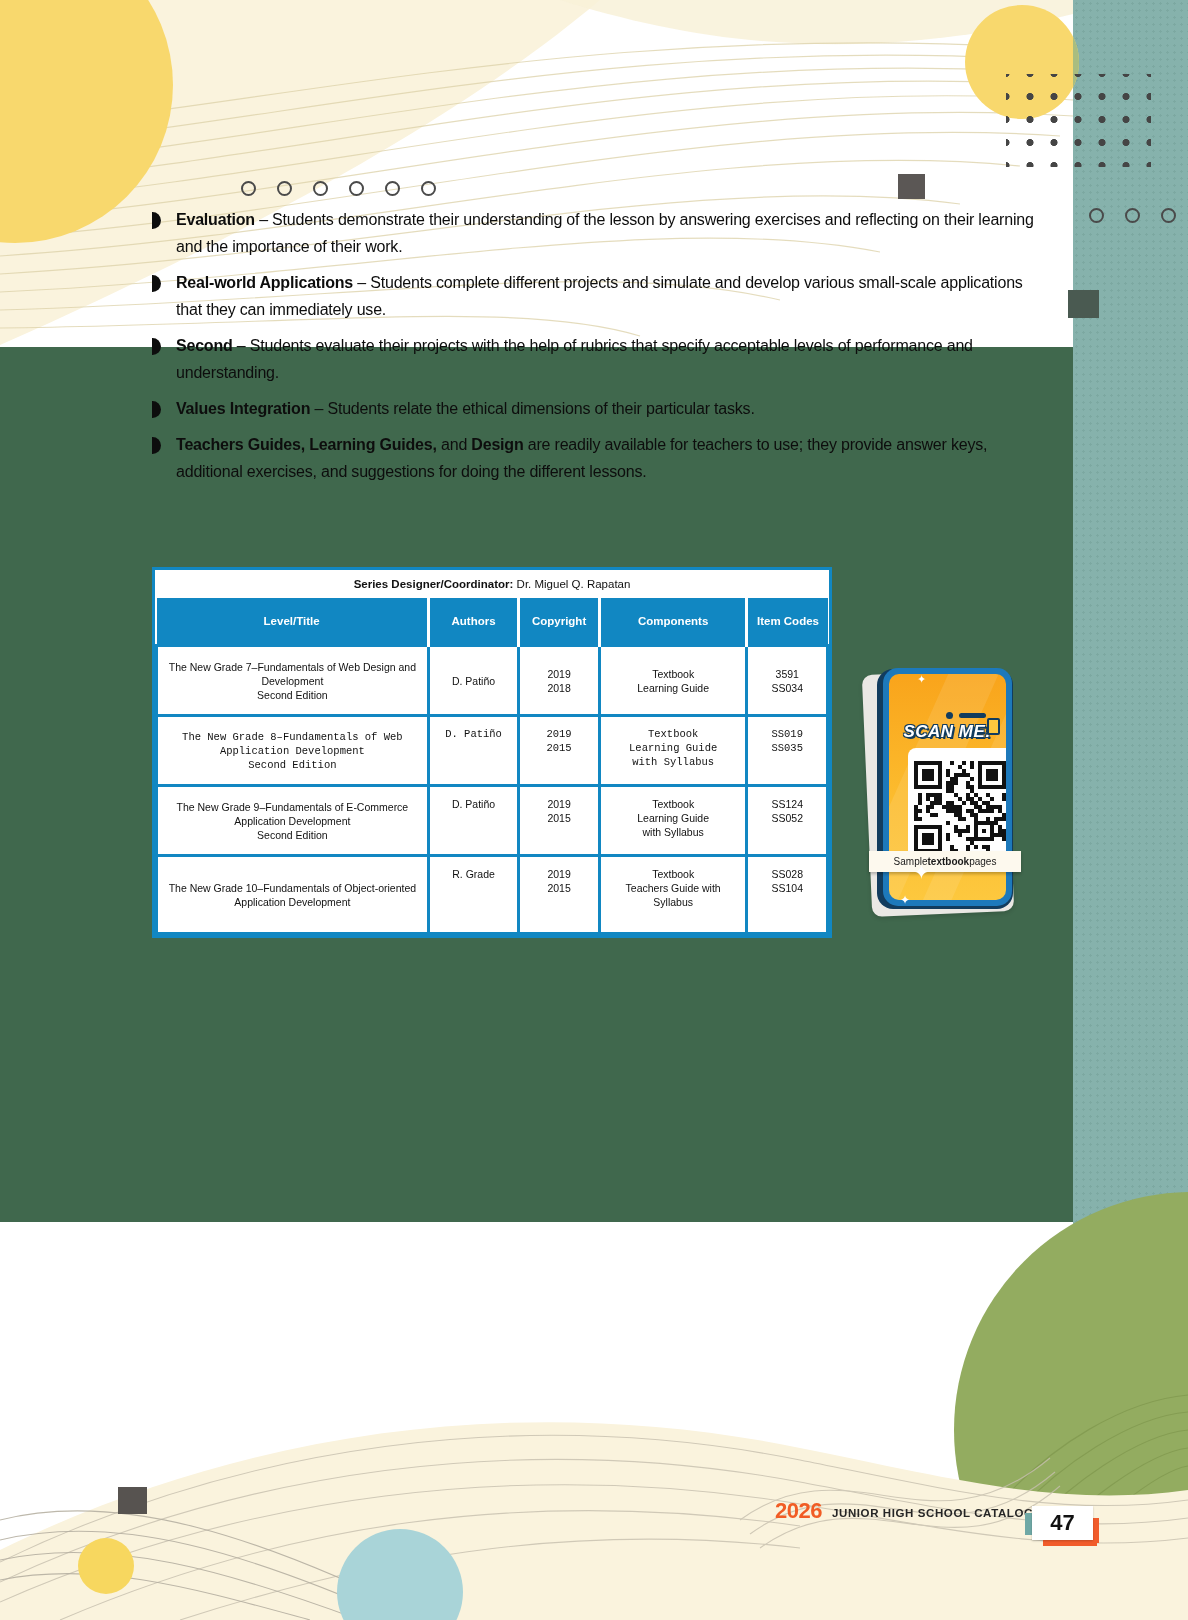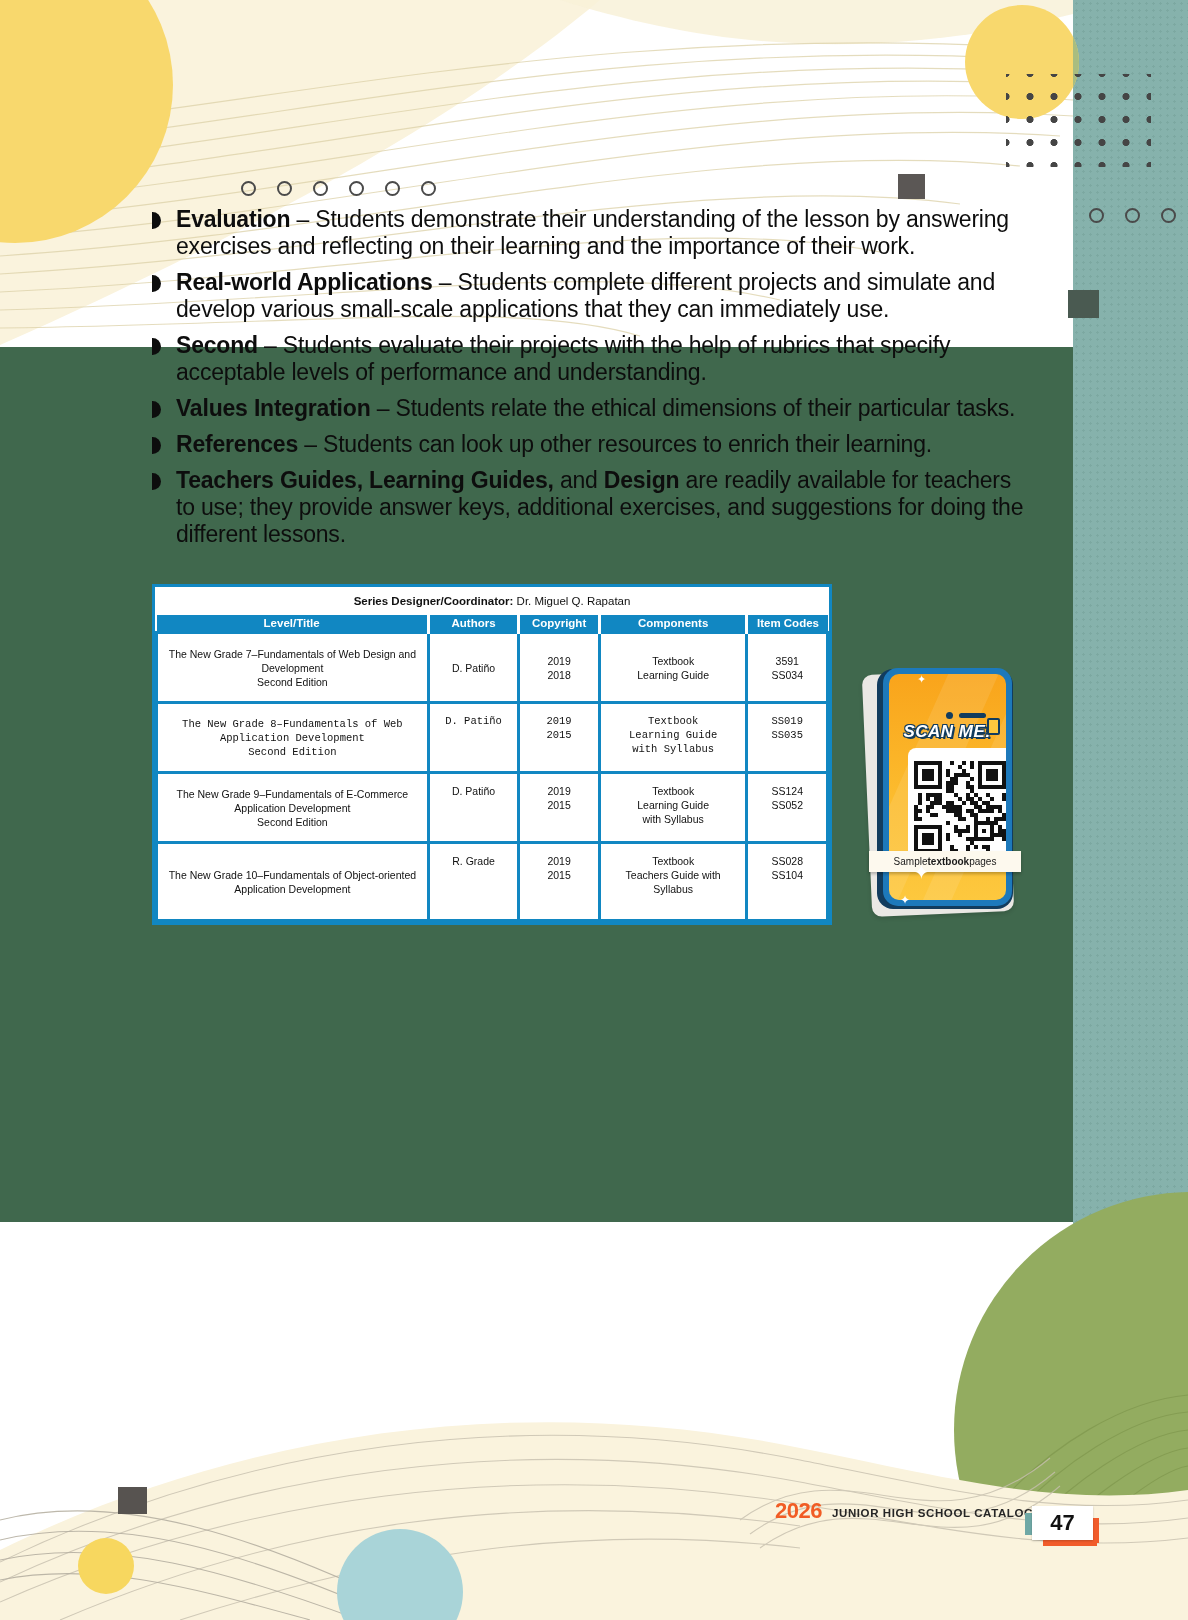--- a/index.html
+++ b/index.html
@@ -26,32 +26,32 @@
     background-image:radial-gradient(circle,#454545 3.2px,transparent 3.9px);
     background-size:24px 23px;background-position:12px 11px;}
   .circle-row{position:absolute;display:flex;z-index:4;}
   .circle-row span{display:block;width:11px;height:11px;border:2.5px solid #4a4a4a;border-radius:50%;}
   .circles-left{left:241px;top:181px;gap:21px;}
   .circles-right{left:1089px;top:208px;gap:21px;}
 
   
   .bullets{position:absolute;left:152px;top:206px;width:882px;z-index:5;color:#0d0d0d;}
   .bullet-item{position:relative;padding-left:24px;margin-bottom:9px;
-    font-size:23px;line-height:27px;letter-spacing:-0.2px;}
+    font-size:16px;line-height:27px;letter-spacing:-0.2px;}
   .bullet-item b{letter-spacing:-0.2px;}
   .bullet-glyph{position:absolute;left:0;top:6px;width:9px;height:17px;background:#0d0d0d;
     border-radius:0 9px 9px 0 / 0 9px 9px 0;}
 
   
-  .table-wrap{position:absolute;left:152px;top:584px;width:680px;z-index:5;
+  .table-wrap{position:absolute;left:152px;top:567px;width:680px;z-index:5;
     border:3px solid #1187c2;background:#ffffff;box-sizing:border-box;}
   .table-caption{background:#ffffff;text-align:center;padding:7px 4px 6px;font-size:11.5px;line-height:15px;color:#111;}
   table.book-table{border-collapse:collapse;width:100%;table-layout:fixed;}
   table.book-table th{background:#1187c2;color:#ffffff;font-size:11.5px;font-weight:bold;
-    padding:2px 2px;border-left:3px solid #ffffff;}
+    padding:17px 2px;border-left:3px solid #ffffff;}
   table.book-table th:first-child{border-left:none;}
   table.book-table td{border:3px solid #1187c2;font-size:10.5px;line-height:14px;color:#111;
     text-align:center;padding:6px 4px;background:#ffffff;}
   table.book-table tr.v-top td.sub{vertical-align:top;padding-top:10px;}
   table.book-table tr.v-mid td{vertical-align:middle;}
   table.book-table td.title-cell{vertical-align:middle;}
   .row-h1{height:70px;}.row-h2{height:70px;font-family:Liberation Mono, monospace;}.row-h3{height:70px;}.row-h4{height:78px;}
 
   
   .qr-stack{position:absolute;left:843px;top:638px;width:190px;height:295px;z-index:6;}
@@ -148,21 +148,20 @@
   </div>
   <div class="deco-square sq-top"></div>
   <div class="deco-square sq-right"></div>
   <div class="deco-square sq-bottom"></div>
 
   <div class="bullets">
       <div class="bullet-item"><span class="bullet-glyph"></span><b>Evaluation</b><span> – Students demonstrate their understanding of the lesson by answering exercises and reflecting on their learning and the importance of their work.</span></div>
       <div class="bullet-item"><span class="bullet-glyph"></span><b>Real-world Applications</b><span> – Students complete different projects and simulate and develop various small-scale applications that they can immediately use.</span></div>
       <div class="bullet-item"><span class="bullet-glyph"></span><b>Second</b><span> – Students evaluate their projects with the help of rubrics that specify acceptable levels of performance and understanding.</span></div>
       <div class="bullet-item"><span class="bullet-glyph"></span><b>Values Integration</b><span> – Students relate the ethical dimensions of their particular tasks.</span></div>
-      <div class="bullet-item"><span class="bullet-glyph"></span><b>References</b><span> – Students can look up other resources to enrich their learning.</span></div>
       <div class="bullet-item"><span class="bullet-glyph"></span><b>Teachers Guides, Learning Guides,</b><span> and </span><b>Design</b><span> are readily available for teachers to use; they provide answer keys, additional exercises, and suggestions for doing the different lessons.</span></div>
     </div>
 
   <div class="table-wrap">
     <div class="table-caption">
         <div><b>Series Designer/Coordinator:</b><span> Dr. Miguel Q. Rapatan</span></div>
       </div>
     <table class="book-table">
       <colgroup>
         <col style="width:40.5%">

